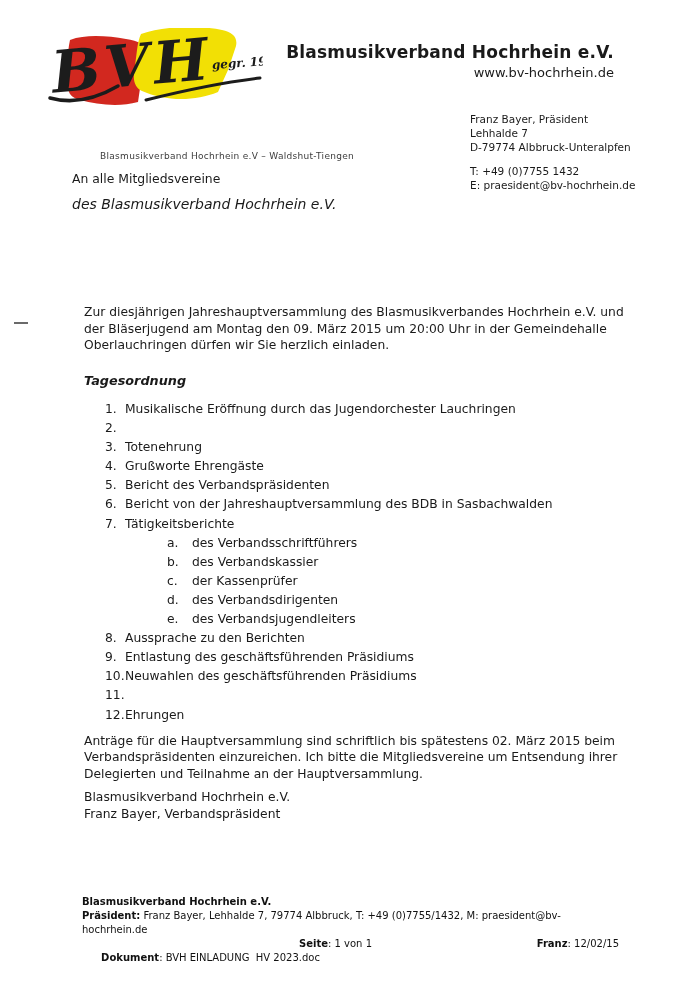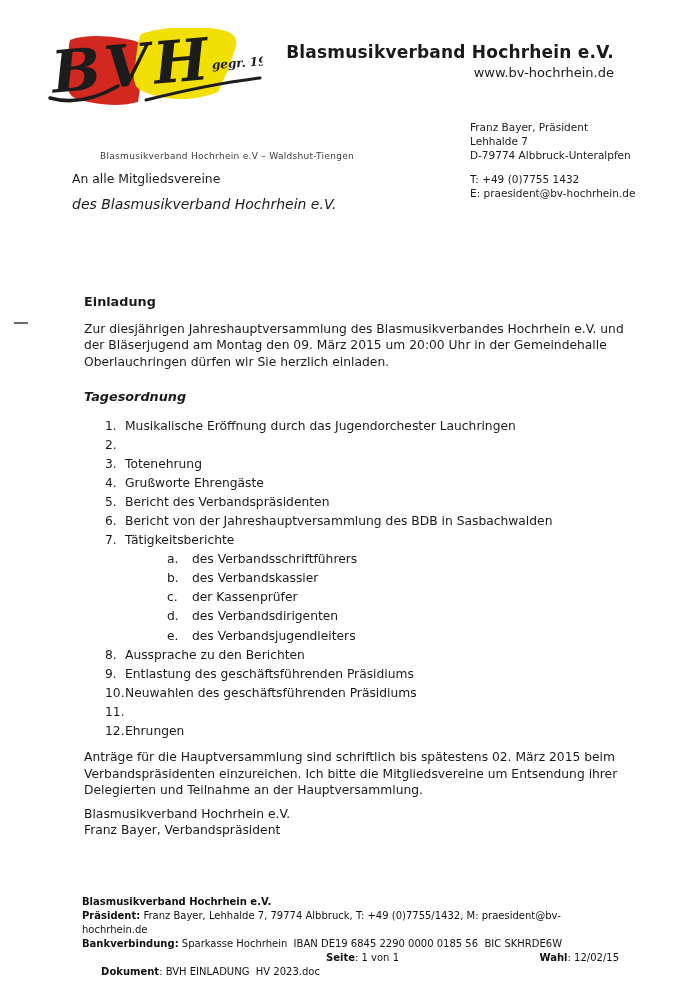--- a/index.html
+++ b/index.html
@@ -7,21 +7,21 @@
     position:relative;width:696px;height:985px;background:#ffffff;
     color:#1a1a1a;font-family:"DejaVu Sans","Liberation Sans",sans-serif;
     overflow:hidden;
   }
   
   .logo{position:absolute;left:46px;top:28px;width:217px;height:85px;}
   .header-right{position:absolute;top:42px;right:82px;text-align:right;}
   .org-title{font-size:17px;font-weight:bold;letter-spacing:.2px;white-space:nowrap;}
   .website{font-size:13px;margin-top:3px;}
   
-  .contact{position:absolute;left:470px;top:112px;font-size:10.5px;line-height:14px;margin-top:8px;}
+  .contact{position:absolute;left:470px;top:112px;font-size:10.5px;line-height:14px;}
   .contact-gap{height:10px;}
   .sender-line{position:absolute;left:72px;top:151px;font-size:9px;color:#3c3c3c;letter-spacing:.3px;white-space:nowrap;padding-left:28px;}
   .recipient1{position:absolute;left:72px;top:171px;font-size:12.4px;}
   .recipient2{position:absolute;left:72px;top:196px;font-size:14px;font-style:italic;}
   .fold-mark{position:absolute;left:14px;top:322px;width:14px;height:2px;background:#6a6a6a;}
   
   .main{position:absolute;left:84px;top:294px;width:552px;font-size:12.3px;line-height:16.5px;}
   .bold-h{font-weight:bold;font-size:12.8px;}
   .intro{margin-top:10px;white-space:pre-line;}
   .agenda-title{margin-top:19px;font-style:italic;}
@@ -30,21 +30,21 @@
   .agenda-item .marker{display:inline-block;min-width:20px;flex:0 0 auto;}
   .agenda-sub .agenda-item{margin-left:83px;}
   .agenda-sub .marker{min-width:25px;}
   .closing{margin-top:8px;white-space:pre-line;}
   .signature{margin-top:7px;white-space:pre-line;}
   
   .footer{position:absolute;left:82px;top:895px;width:537px;font-size:10px;line-height:14px;color:#111;}
   .footer .lbl{font-weight:bold;}
   .footer-line{white-space:pre-wrap;}
   .footer-line4{position:relative;white-space:pre-wrap;}
-  .seite-part{position:absolute;left:244px;top:0;white-space:pre-wrap;}
+  .seite-part{position:absolute;left:217px;top:0;white-space:pre-wrap;}
   .datum-part{position:absolute;right:0;top:0;white-space:pre-wrap;}
 </style>
 </head>
 <body>
 
 <div class="page">
 
   <svg class="logo" viewBox="0 0 217 85" aria-hidden="true">
     <path fill="#d2281f" d="M24,12 C40,6 62,8 80,11 C92,13 101,16 100,24 L97,40 L92,74 C74,79 52,77 34,72 C26,70 22,66 22,58 C21,42 21,26 24,12 Z"></path>
     <path fill="#f2e005" d="M95,6 C118,-2 152,-3 176,2 C186,4 192,9 190,18 L182,42 L172,64 C148,74 118,73 96,63 C90,60 87,54 88,46 L91,22 C92,15 93,10 95,6 Z"></path>
@@ -68,21 +68,20 @@
     <div>E: praesident@bv-hochrhein.de</div>
   </div>
 
   <div class="sender-line">Blasmusikverband Hochrhein e.V  –  Waldshut-Tiengen</div>
   <div class="recipient1">An alle Mitgliedsvereine</div>
   <div class="recipient2">des Blasmusikverband Hochrhein e.V.</div>
 
   <div class="fold-mark"></div>
 
   <div class="main">
-    <div class="bold-h">Einladung</div>
     <div class="intro">Zur diesjährigen Jahreshauptversammlung des Blasmusikverbandes Hochrhein e.V. und
 der Bläserjugend am Montag den 09. März 2015 um 20:00 Uhr in der Gemeindehalle
 Oberlauchringen dürfen wir Sie herzlich einladen.</div>
     <div class="bold-h agenda-title">Tagesordnung</div>
 
     <div class="agenda">
       <div class="agenda-item">
           <span class="marker">1.</span>
           <span>Musikalische Eröffnung durch das Jugendorchester Lauchringen</span>
         </div>
@@ -157,21 +156,20 @@
     <div class="closing">Anträge für die Hauptversammlung sind schriftlich bis spätestens 02. März 2015 beim
 Verbandspräsidenten einzureichen. Ich bitte die Mitgliedsvereine um Entsendung ihrer
 Delegierten und Teilnahme an der Hauptversammlung.</div>
     <div class="signature">Blasmusikverband Hochrhein e.V.
 Franz Bayer, Verbandspräsident</div>
   </div>
 
   <div class="footer">
     <div class="footer-line lbl">Blasmusikverband Hochrhein e.V.</div>
     <div class="footer-line"><span class="lbl">Präsident:</span><span> Franz Bayer, Lehhalde 7, 79774 Albbruck, T: +49 (0)7755/1432, M: praesident@bv-hochrhein.de</span></div>
-    <div class="footer-line"><span class="lbl">Bankverbindung:</span><span> Sparkasse Hochrhein  IBAN DE19 6845 2290 0000 0185 56  BIC SKHRDE6W</span></div>
     <div class="footer-line4">
       <span><span class="lbl">Dokument</span><span>: BVH EINLADUNG  HV 2023.doc</span></span>
       <span class="seite-part"><span class="lbl">Seite</span><span>: 1 von 1</span></span>
-      <span class="datum-part"><span class="lbl">Wahl</span><span>: 12/02/15</span></span>
+      <span class="datum-part"><span class="lbl">Franz</span><span>: 12/02/15</span></span>
     </div>
   </div>
 
 </div>
 
 </body></html>

